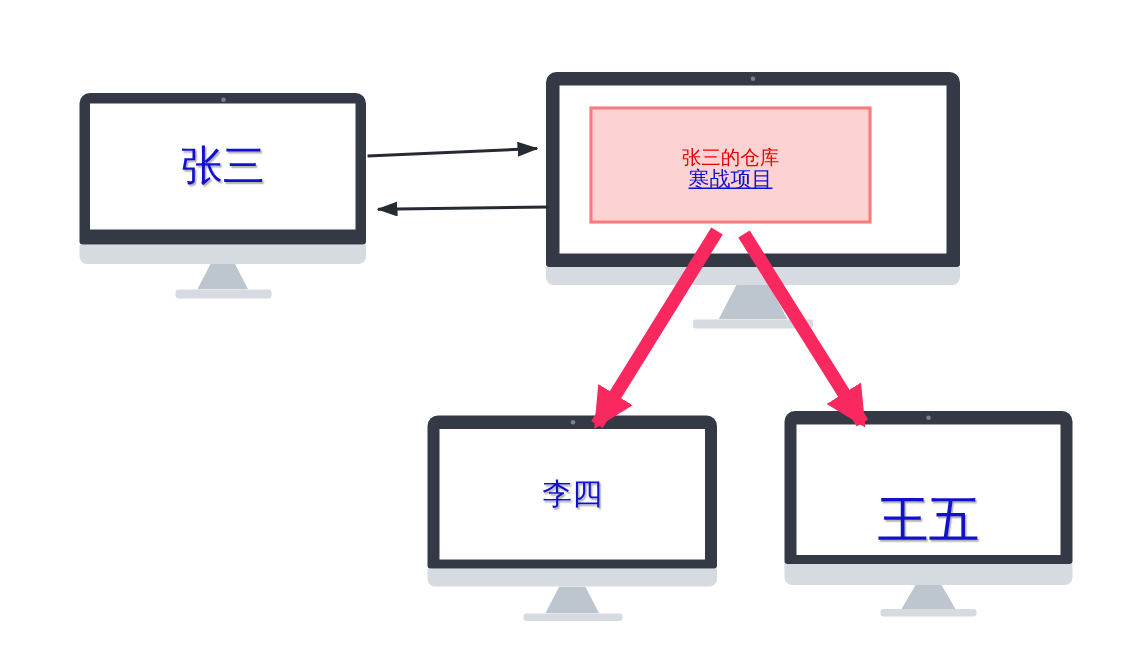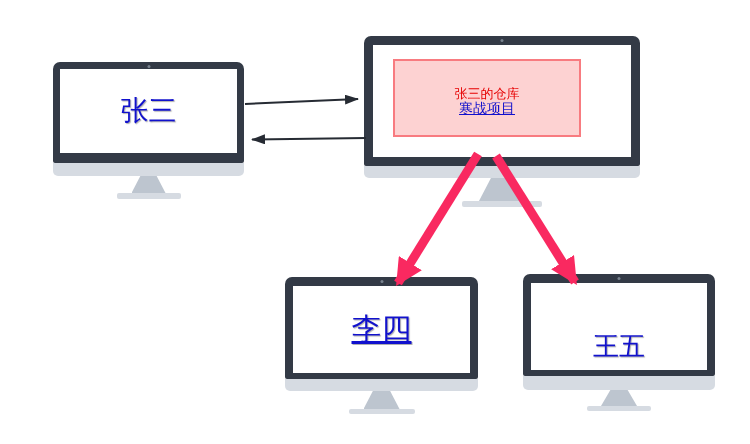--- a/index.html
+++ b/index.html
@@ -63,52 +63,52 @@
       <div class="camera"></div>
       <div class="screen" style="left:7px;right:7px;top:7px;bottom:10px;">
         <span class="node-label" style="font-size:28px;">张三</span>
       </div>
     </div>
     <div class="chin" style="height:13px;"></div>
     <div class="neck" style="width:34px;height:17px;"></div>
     <div class="base" style="width:64px;height:6px;"></div>
   </div>
 
-  <div class="monitor" style="left:364px;top:36px;width:276px;">
+  <div class="monitor" style="left:364px;top:48px;width:276px;">
     <div class="bezel" style="height:130px;">
       <div class="camera"></div>
       <div class="screen" style="left:9px;right:9px;top:9px;bottom:9px;display:block;">
         <div class="pink-box" style="margin:14px 0 0 20px;width:188px;height:78px;padding-top:25px;">
           <div class="box-title">张三的仓库</div>
           <div class="box-subtitle">寒战项目</div>
         </div>
       </div>
     </div>
     <div class="chin" style="height:12px;"></div>
     <div class="neck" style="width:46px;height:23px;"></div>
     <div class="base" style="width:80px;height:6px;"></div>
   </div>
 
   <div class="monitor" style="left:285px;top:277px;width:193px;">
     <div class="bezel" style="height:102px;">
       <div class="camera"></div>
       <div class="screen" style="left:8px;right:8px;top:9px;bottom:6px;">
-        <span class="node-label" style="font-size:30px;text-decoration:underline;">李四</span>
+        <span class="node-label" style="font-size:20px;">李四</span>
       </div>
     </div>
     <div class="chin" style="height:12px;"></div>
     <div class="neck" style="width:36px;height:18px;"></div>
     <div class="base" style="width:66px;height:5px;"></div>
   </div>
 
   <div class="monitor" style="left:523px;top:274px;width:192px;">
     <div class="bezel" style="height:102px;">
       <div class="camera"></div>
       <div class="screen" style="left:8px;right:8px;top:9px;bottom:6px;">
-        <span class="node-label" style="font-size:26px;margin-top:40px;">王五</span>
+        <span class="node-label" style="font-size:34px;margin-top:40px;">王五</span>
       </div>
     </div>
     <div class="chin" style="height:14px;"></div>
     <div class="neck" style="width:36px;height:16px;"></div>
     <div class="base" style="width:64px;height:5px;"></div>
   </div>
 
   <svg class="overlay" viewBox="0 0 750 444">
     <defs>
       <marker id="darkHead" markerWidth="7" markerHeight="5" refX="6.5" refY="2.5" orient="auto">

